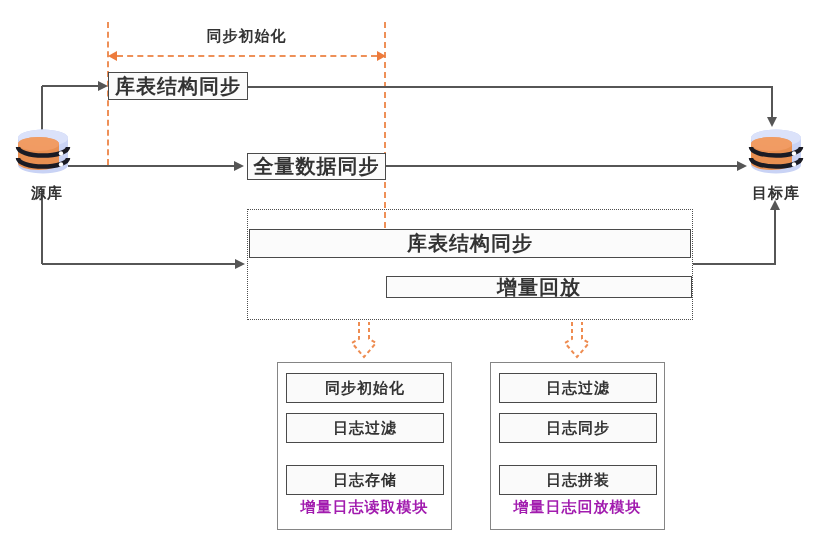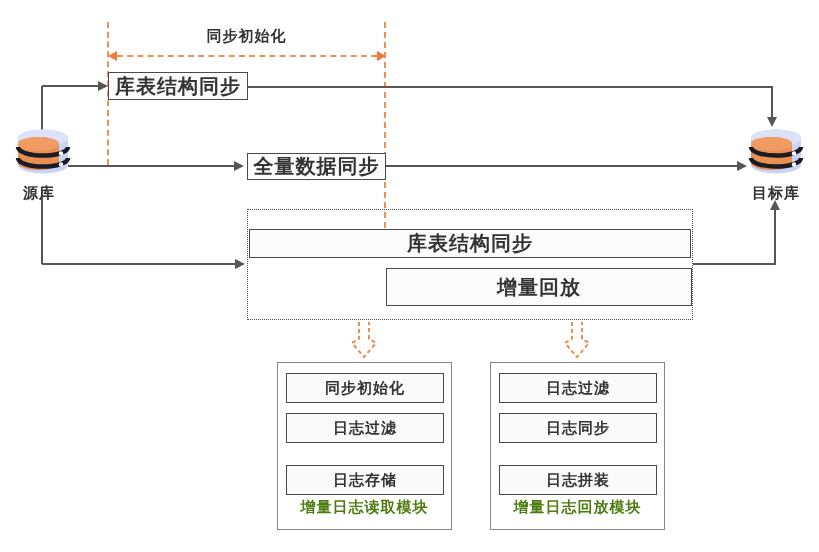--- a/index.html
+++ b/index.html
@@ -40,21 +40,21 @@
     position:absolute;left:8px;width:158px;height:30px;box-sizing:border-box;
     background:#fafafa;border:1.5px solid #4a4a4a;
     display:flex;align-items:center;justify-content:center;
     font-size:15px;font-weight:bold;color:#333;letter-spacing:1px;
   }
   .mitem:nth-of-type(1){top:10px;}
   .mitem:nth-of-type(2){top:50px;}
   .mitem:nth-of-type(3){top:90px;margin-top:12px;}
   .mtitle{
     position:absolute;left:0;right:0;bottom:12px;text-align:center;
-    font-size:15px;font-weight:bold;color:#4d7c0f;letter-spacing:1px;
+    font-size:15px;font-weight:bold;color:#a21caf;letter-spacing:1px;
   }
   .icon{position:absolute;z-index:4;}
 </style>
 </head>
 <body>
 
 <div class="canvas">
 
   <div class="vdash" style="left:107px;top:22px;height:143px;"></div>
   <div class="vdash" style="left:384px;top:22px;height:206px;"></div>
@@ -90,42 +90,42 @@
     <ellipse cx="28" cy="11" rx="25" ry="8.5" fill="#dbe2fa"></ellipse>
     <g fill-opacity="0.85">
       <path d="M3,17 a20.5,7 0 0 1 41,0 v19 a20.5,7 0 0 1 -41,0 z" fill="#ED8234"></path>
       <ellipse cx="23.5" cy="17" rx="20.5" ry="7" fill="#F29E66"></ellipse>
     </g>
     <path d="M3,20 a25,8.5 0 0 0 50,0" stroke="#1a1b24" stroke-width="4.5" fill="none"></path>
     <path d="M3,31 a25,8.5 0 0 0 50,0" stroke="#1a1b24" stroke-width="4.5" fill="none"></path>
     <circle cx="46" cy="26.5" r="2.2" fill="#ffffff"></circle>
     <circle cx="46" cy="37.5" r="2.2" fill="#ffffff"></circle>
   </svg>
-  <div class="lbl" style="left:8px;top:184px;width:62px;">源库</div>
+  <div class="lbl" style="left:16px;top:184px;width:62px;">源库</div>
 
   <svg class="icon" style="left:748px;top:127px;" width="56" height="50" viewBox="0 0 56 50">
     <path d="M3,11 a25,8.5 0 0 1 50,0 v27 a25,8.5 0 0 1 -50,0 z" fill="#c9d3f5"></path>
     <ellipse cx="28" cy="11" rx="25" ry="8.5" fill="#dbe2fa"></ellipse>
     <g fill-opacity="0.85">
       <path d="M3,17 a20.5,7 0 0 1 41,0 v19 a20.5,7 0 0 1 -41,0 z" fill="#ED8234"></path>
       <ellipse cx="23.5" cy="17" rx="20.5" ry="7" fill="#F29E66"></ellipse>
     </g>
     <path d="M3,20 a25,8.5 0 0 0 50,0" stroke="#1a1b24" stroke-width="4.5" fill="none"></path>
     <path d="M3,31 a25,8.5 0 0 0 50,0" stroke="#1a1b24" stroke-width="4.5" fill="none"></path>
     <circle cx="46" cy="26.5" r="2.2" fill="#ffffff"></circle>
     <circle cx="46" cy="37.5" r="2.2" fill="#ffffff"></circle>
   </svg>
   <div class="lbl" style="left:742px;top:184px;width:68px;">目标库</div>
 
   <div class="pbox" style="left:108px;top:72px;width:140px;height:28px;">库表结构同步</div>
   <div class="pbox" style="left:247px;top:153px;width:139px;height:27px;">全量数据同步</div>
 
   <div class="dotbox" style="left:247px;top:209px;width:446px;height:111px;"></div>
   <div class="pbox" style="left:249px;top:229px;width:442px;height:29px;">库表结构同步</div>
-  <div class="pbox" style="left:386px;top:268px;width:306px;height:38px;">增量回放</div>
+  <div class="pbox" style="left:386px;top:276px;width:306px;height:22px;">增量回放</div>
 
   <svg class="icon" style="left:350px;top:320px;" width="28" height="41" viewBox="0 0 28 41">
     <path d="M9,2 V19 L2,23 L14,37 L26,23 L19,19 V2" fill="none" stroke="#EE8C51" stroke-width="2" stroke-dasharray="4 3"></path>
   </svg>
   <svg class="icon" style="left:563px;top:320px;" width="28" height="41" viewBox="0 0 28 41">
     <path d="M9,2 V19 L2,23 L14,37 L26,23 L19,19 V2" fill="none" stroke="#EE8C51" stroke-width="2" stroke-dasharray="4 3"></path>
   </svg>
 
   <div class="module" style="left:277px;top:362px;">
     <div class="mitem">同步初始化</div>

